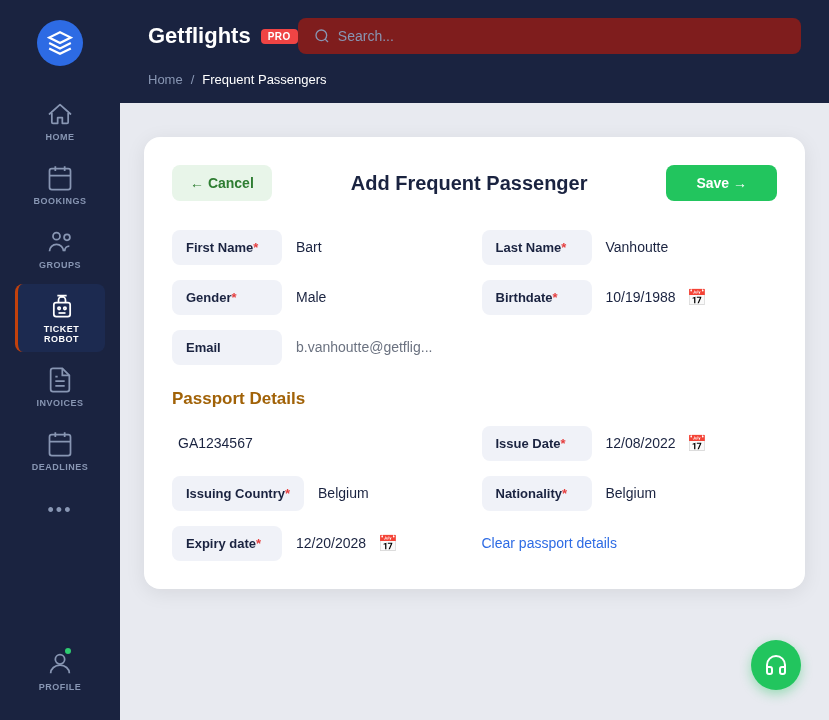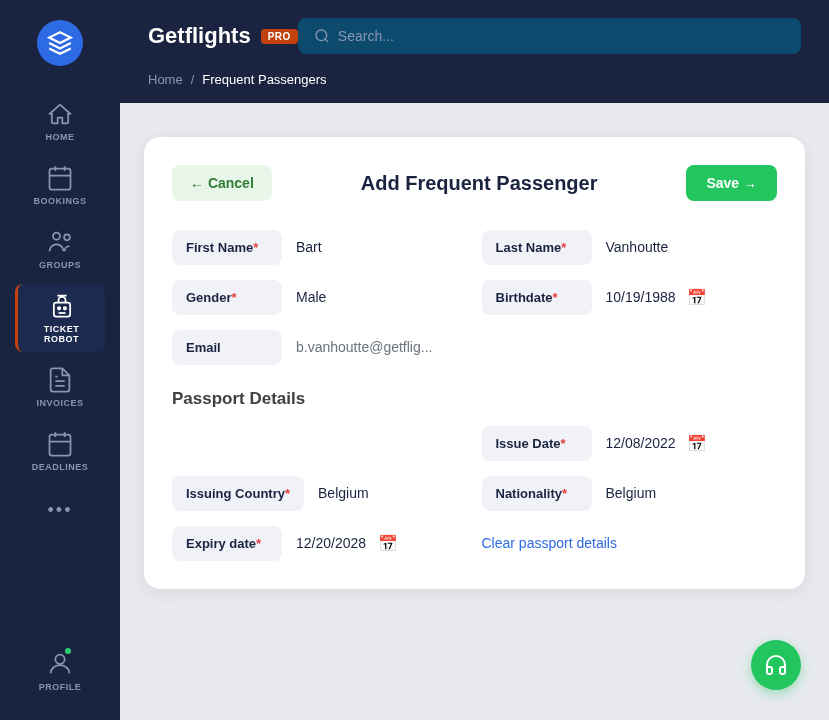--- a/index.html
+++ b/index.html
@@ -100,31 +100,31 @@
       display: flex;
       align-items: center;
       gap: 10px;
     }
     .brand-title {
       color: white;
       font-size: 22px;
       font-weight: 700;
     }
     .pro-badge {
-      background: #c2410c;
+      background: #ef4444;
       color: white;
       font-size: 10px;
       font-weight: 700;
       padding: 2px 7px;
       border-radius: 4px;
       letter-spacing: 0.5px;
     }
     .search-bar {
       flex: 1;
-      background: #0c4a6e;
+      background: #7f1d1d;
       border: none;
       border-radius: 8px;
       padding: 10px 16px;
       color: #8896b3;
       font-size: 14px;
       display: flex;
       align-items: center;
       gap: 8px;
     }
     .search-bar input {
@@ -190,21 +190,21 @@
     .card-title {
       font-size: 20px;
       font-weight: 700;
       color: #1a2340;
     }
     .save-btn {
       background: #22c55e;
       color: white;
       border: none;
       border-radius: 8px;
-      padding: 10px 20px;
+      padding: 10px 30px;
       font-size: 14px;
       font-weight: 600;
       cursor: pointer;
       display: flex;
       align-items: center;
       gap: 6px;
     }
 
     
     .form-grid {
@@ -244,21 +244,21 @@
     }
     .flag { font-size: 16px; }
     .phone-code { color: #1a2340; font-size: 14px; font-weight: 600; }
     .phone-dropdown { color: #6b7280; font-size: 12px; }
     .phone-number { color: #1a2340; font-size: 14px; }
 
     
     .section-title {
       font-size: 17px;
       font-weight: 700;
-      color: #404040;
+      color: #a16207;
       margin-bottom: 16px;
     }
     .passport-grid {
       display: grid;
       grid-template-columns: 1fr 1fr;
       gap: 14px;
     }
     .date-field {
       display: flex;
       align-items: center;
@@ -441,20 +441,21 @@
 
 
       </div>
 
       <div>
         <h3 class="section-title">Passport Details</h3>
 
         <div class="passport-grid">
 
           <div class="field-group">
+            <span class="field-value">GA1234567</span>
           </div>
 
           <div class="field-group">
             <div class="field-label">
               <span>Issue Date</span><span class="field-required">*</span>
             </div>
             <div class="date-field">
               <span class="field-value">12/08/2022</span>
               <span class="cal-icon">📅</span>
             </div>

